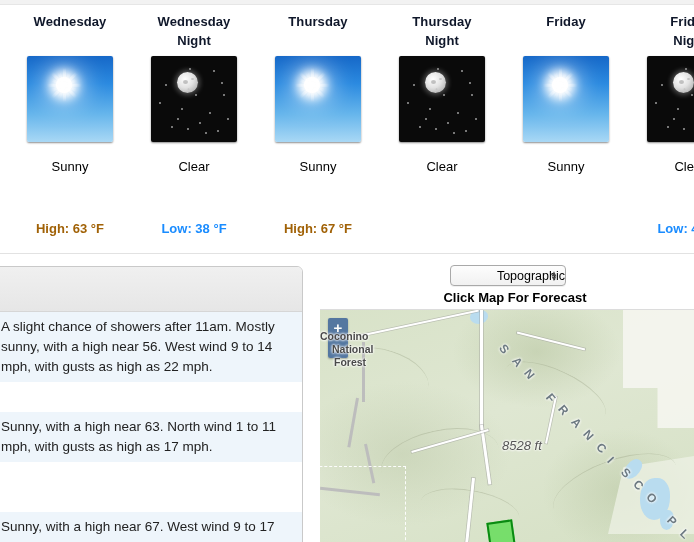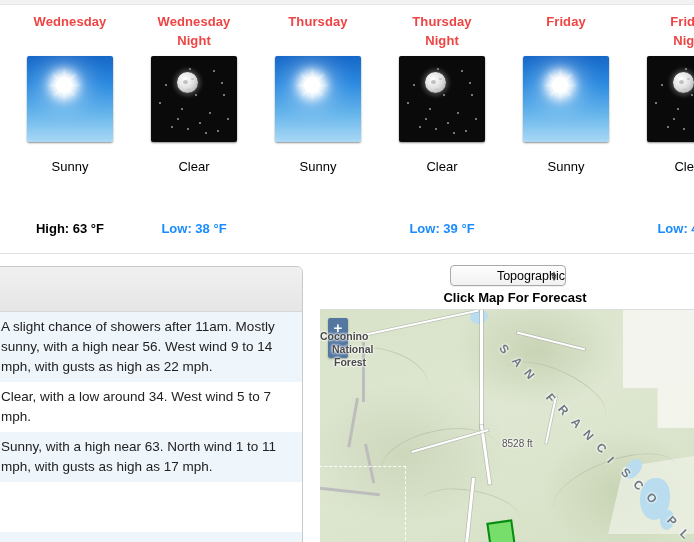--- a/index.html
+++ b/index.html
@@ -20,21 +20,21 @@
   
   .forecast-strip {
     position: absolute; left: 0; top: 5px; width: 694px; height: 247px;
     overflow: hidden; background: #fff;
   }
   .fc-track { position: absolute; left: 0; top: 0; display: flex; }
   .fc-card {
     width: 124px; flex: 0 0 124px; text-align: center; padding-top: 7px;
   }
   .fc-day {
-    font-size: 13px; font-weight: bold; color: #ef4444; line-height: 19px;
+    font-size: 13px; font-weight: bold; color: #0f172a; line-height: 19px;
     letter-spacing: .1px;
   }
   .fc-icon-wrap { height: 100px; display: flex; align-items: flex-start; justify-content: center; padding-top: 6px; }
   .fc-icon {
     width: 86px; height: 86px; border-radius: 2px;
     box-shadow: 0 1px 2px rgba(0,0,0,.45);
     position: relative; overflow: hidden;
   }
   
   .ic-sunny { background: linear-gradient(180deg,#1668c8 0%, #2b8ae0 32%, #67b6ec 68%, #a9d8f5 100%); }
@@ -62,21 +62,21 @@
     box-shadow: 0 0 5px 2px rgba(255,255,255,.28);
   }
   .moon::after {
     content:""; position:absolute; left:6px; top:8px; width:5px; height:4px; border-radius:50%;
     background: rgba(150,150,150,.55);
     box-shadow: 7px -3px 0 -1px rgba(150,150,150,.45), 3px 7px 0 -1.5px rgba(150,150,150,.4);
   }
   .star { position: absolute; width: 1.6px; height: 1.6px; background: #8e8e8e; border-radius: 50%; }
   .fc-cond { font-size: 13px; color: #000; line-height: 16px; margin-top: 9px; }
   .fc-temp { font-size: 13px; font-weight: bold; line-height: 16px; margin-top: 46px; }
-  .t-high { color: #000000; }
+  .t-high { color: #a16207; }
   .t-low  { color: #1a8cff; }
 
   
   .mid-divider {
     position: absolute; left: 0; top: 253px; width: 694px; height: 1px; background: #e2e2e2;
   }
 
   
   .bottom { position: absolute; left: 0; top: 254px; width: 694px; height: 288px; }
 
@@ -149,21 +149,21 @@
     opacity: .8;
   }
   .dashed-box {
     position: absolute; border: 1.5px dashed #ffffff; opacity: .95;
   }
   .map-label {
     position: absolute; font-size: 10.5px; color: #4a4a4a; font-weight: bold;
     text-shadow: 0 0 3px #fff, 0 0 3px #fff, 0 0 2px #fff; line-height: 13px;
   }
   .elev-label {
-    position: absolute; font-size: 10px; color: #555;
+    position: absolute; font-size: 13px; font-style: italic; color: #555;
     text-shadow: 0 0 3px #fff, 0 0 3px #fff, 0 0 2px #fff;
   }
   .plateau-label { position: absolute; left: 150px; top: 18px; width: 230px; height: 200px; pointer-events: none; }
   .plateau-label span {
     position: absolute; font-size: 12px; font-weight: bold; color: #6d7a82;
     text-shadow: 0 0 3px #fff, 0 0 3px #fff; letter-spacing: 0;
   }
   .zoom-ctrl {
     position: absolute; left: 8px; top: 8px; width: 20px;
     border-radius: 2px; overflow: hidden; box-shadow: 0 1px 2px rgba(0,0,0,.3);
@@ -248,20 +248,21 @@
                 <i style="transform: rotate(45deg);"></i>
                 <i style="transform: rotate(67.5deg); height: 26px; margin-top: -12px;"></i>
                 <i style="transform: rotate(90deg);"></i>
                 <i style="transform: rotate(112.5deg); height: 26px; margin-top: -12px;"></i>
                 <i style="transform: rotate(135deg);"></i>
                 <i style="transform: rotate(157.5deg); height: 26px; margin-top: -12px;"></i>
               </div>
             </div>
           </div>
           <div class="fc-cond">Sunny</div>
+          <div class="fc-temp t-high">High: 67 °F</div>
         </div>
         <div class="fc-card">
           <div class="fc-day">Thursday</div>
           <div class="fc-day">Night</div>
           <div class="fc-icon-wrap">
             <div class="fc-icon ic-clear">
               <div class="moon"></div>
               <div class="star" style="left: 62px; top: 14px;"></div>
               <div class="star" style="left: 72px; top: 38px;"></div>
               <div class="star" style="left: 14px; top: 28px;"></div>
@@ -274,21 +275,20 @@
               <div class="star" style="left: 66px; top: 74px;"></div>
               <div class="star" style="left: 8px; top: 46px;"></div>
               <div class="star" style="left: 44px; top: 38px;"></div>
               <div class="star" style="left: 70px; top: 26px;"></div>
               <div class="star" style="left: 26px; top: 62px;"></div>
               <div class="star" style="left: 54px; top: 76px;"></div>
               <div class="star" style="left: 36px; top: 72px;"></div>
             </div>
           </div>
           <div class="fc-cond">Clear</div>
-          <div class="fc-temp t-low">Low: 39 °F</div>
         </div>
         <div class="fc-card">
           <div class="fc-day">Friday</div>
           <div class="fc-day">&nbsp;</div>
           <div class="fc-icon-wrap">
             <div class="fc-icon ic-sunny">
               <div class="ray">
                 <i style="transform: rotate(0deg);"></i>
                 <i style="transform: rotate(22.5deg); height: 26px; margin-top: -12px;"></i>
                 <i style="transform: rotate(45deg);"></i>
@@ -330,21 +330,20 @@
 
     <div class="detail-panel">
       <div class="detail-head"></div>
       <div class="detail-table" id="detail-table">
           <div class="drow alt">
             <div class="dlabel">Today</div>
             <div class="dtext">A slight chance of showers after 11am. Mostly sunny, with a high near 56. West wind 9 to 14 mph, with gusts as high as 22 mph.</div>
           </div>
           <div class="drow plain">
             <div class="dlabel">Tonight</div>
-            <div class="dtext">Clear, with a low around 34. West wind 5 to 7 mph.</div>
           </div>
           <div class="drow alt">
             <div class="dlabel">Wednesday</div>
             <div class="dtext">Sunny, with a high near 63. North wind 1 to 11 mph, with gusts as high as 17 mph.</div>
           </div>
           <div class="drow plain">
             <div class="dlabel">Wednesday Night</div>
           </div>
           <div class="drow alt">
             <div class="dlabel">Thursday</div>

